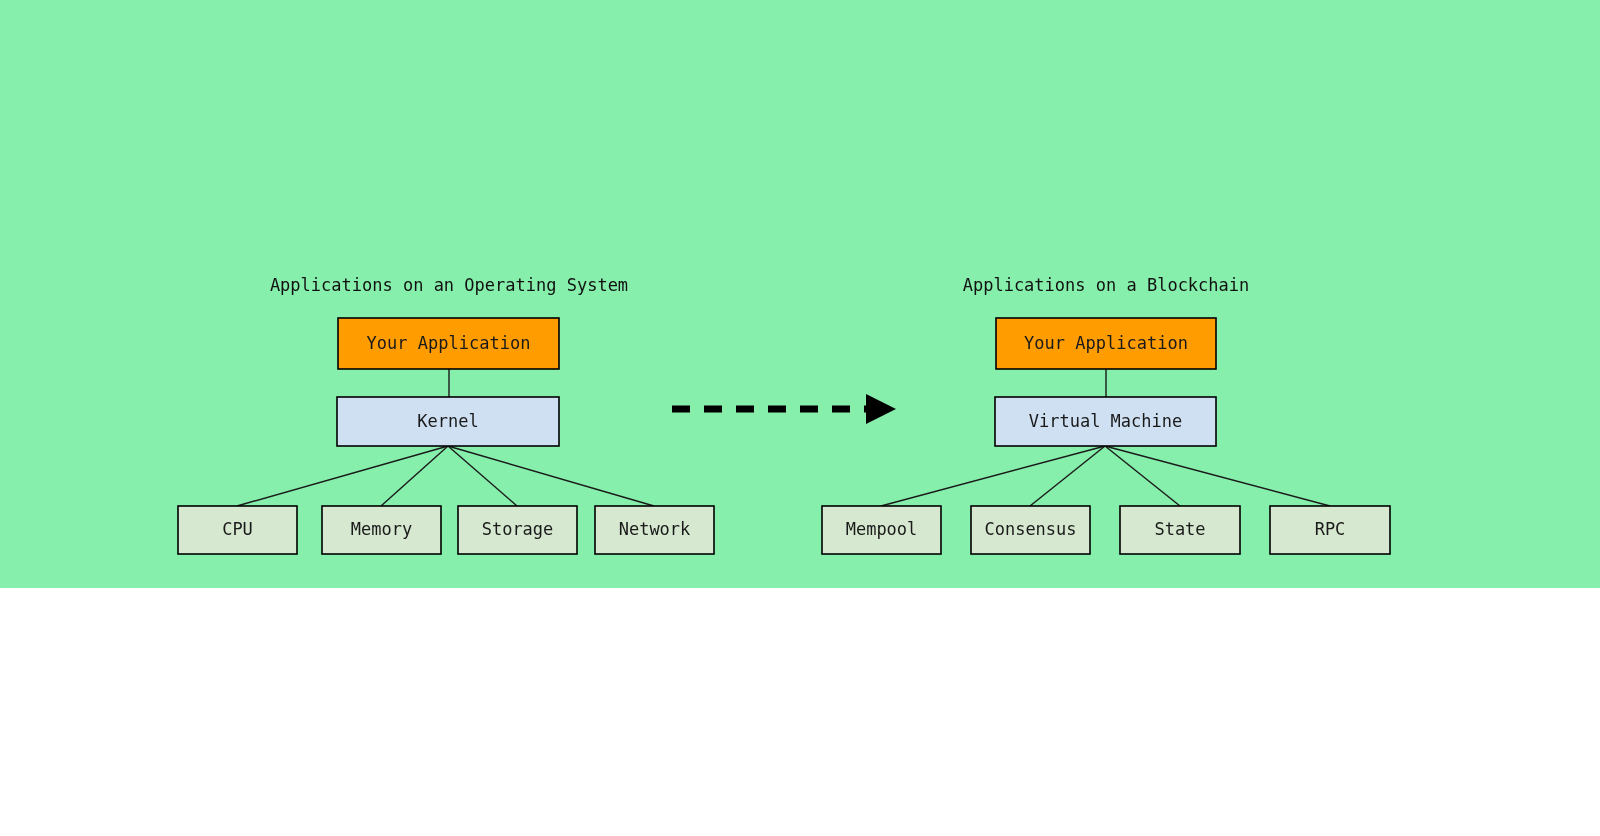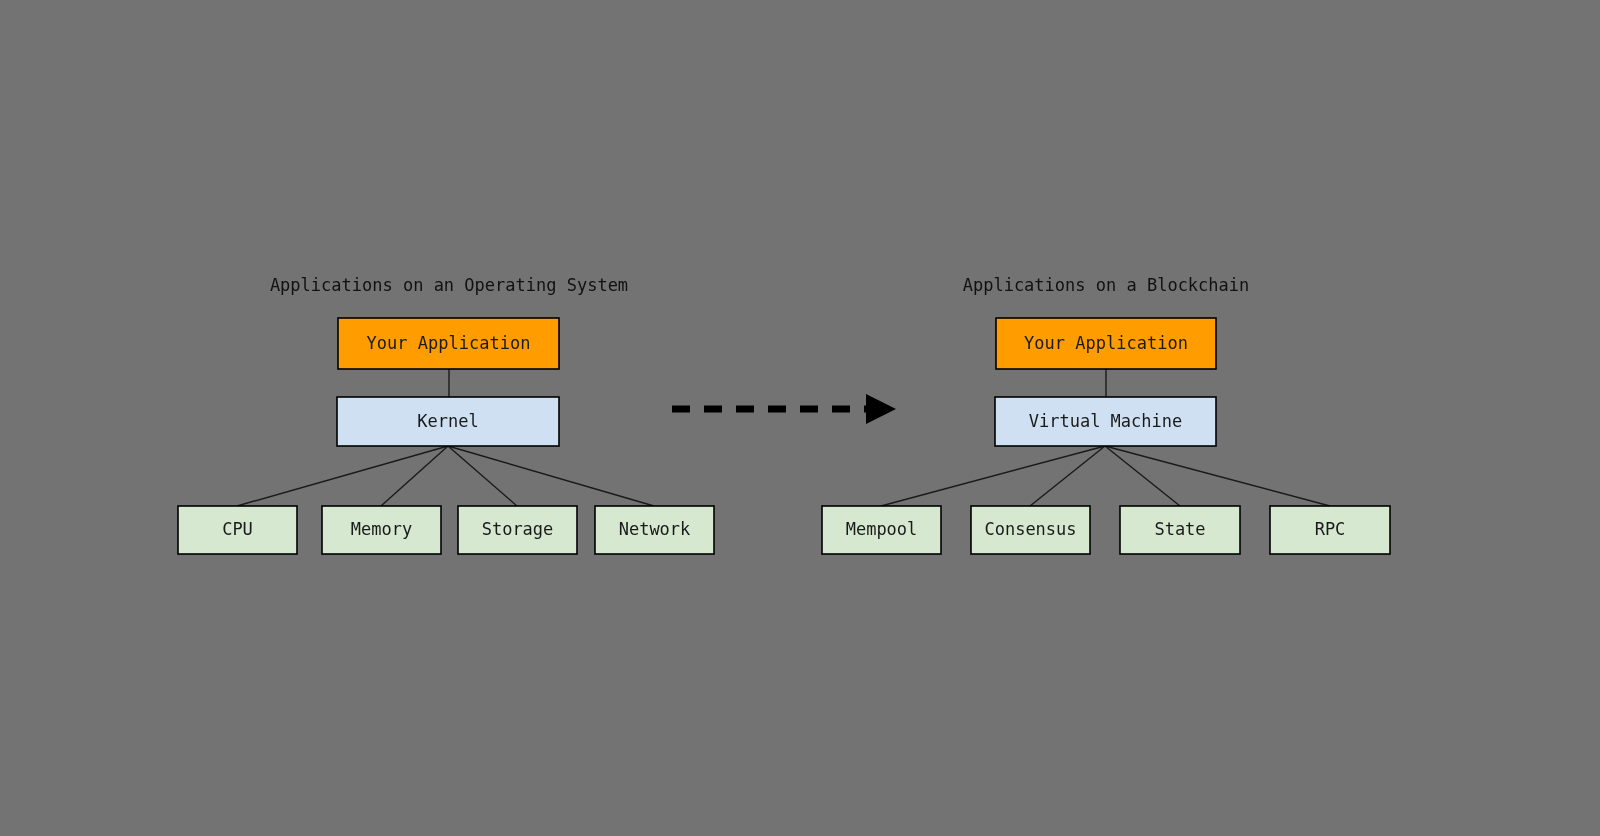--- a/index.html
+++ b/index.html
@@ -9,22 +9,22 @@
   }
   body {
     width: 1600px;
     height: 836px;
     overflow: hidden;
     font-family: "DejaVu Sans Mono", "Liberation Mono", monospace;
   }
   #diagram-root {
     position: relative;
     width: 1600px;
-    height: 836px;
-    background: #737373;
+    height: 588px;
+    background: #86efac;
   }
   svg#diagram-svg {
     position: absolute;
     top: 0;
     left: 0;
     width: 1600px;
     height: 836px;
     display: block;
   }
   .panel-title {

